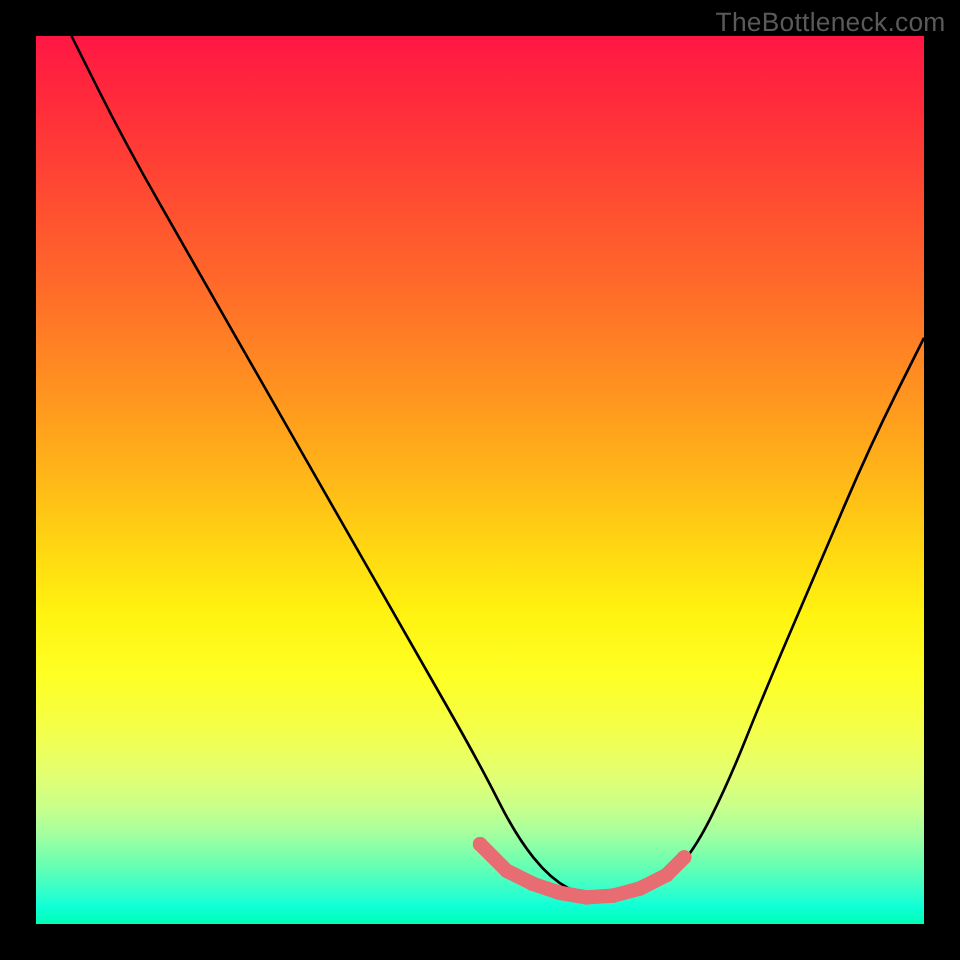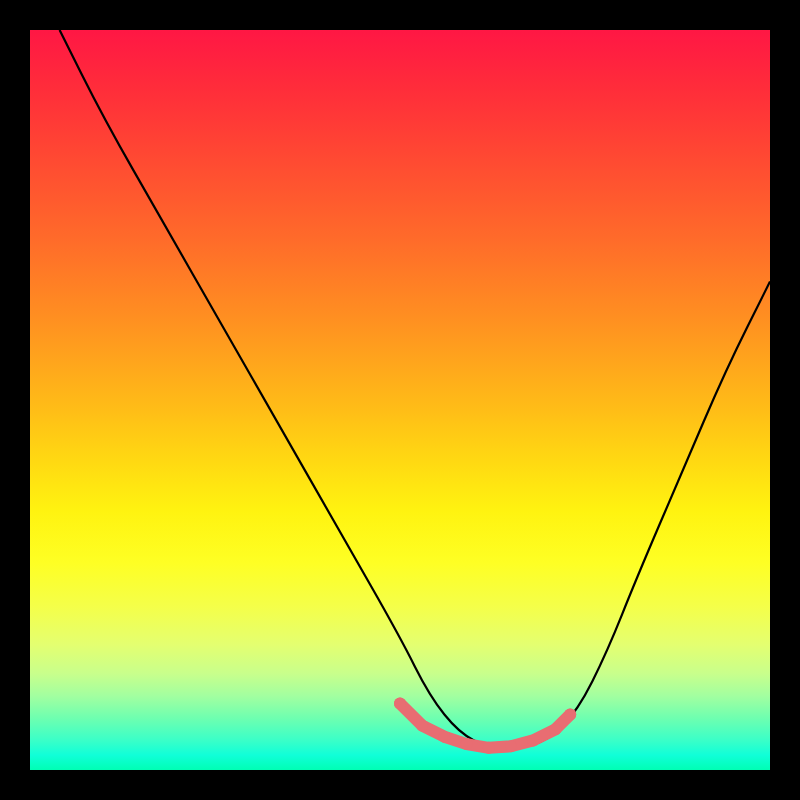--- a/index.html
+++ b/index.html
@@ -65,20 +65,21 @@
     top: 0;
     width: 100%;
     height: 100%;
     overflow: visible;
   }
 </style>
 </head>
 <body>
 
 <div class="chart-container">
+  <div class="watermark">TheBottleneck.com</div>
   <div class="plot-area">
     <div class="gradient-bg"></div>
     <svg class="curve-layer" viewBox="0 0 740 740" preserveAspectRatio="none">
       <path id="curve-path" fill="none" stroke="#000000" stroke-width="2.2" d="M 29.6 0.0 Q 29.6 0.0 51.8 44.4 Q 74.0 88.8 103.6 140.6 Q 133.2 192.4 162.8 244.2 Q 192.4 296.0 222.0 347.8 Q 251.6 399.6 281.2 451.4 Q 310.8 503.2 340.4 555.0 Q 370.0 606.8 384.8 636.4 Q 399.6 666.0 414.4 684.5 Q 429.2 703.0 444.0 710.4 Q 458.8 717.8 473.6 717.8 Q 488.4 717.8 503.2 714.1 Q 518.0 710.4 532.8 695.6 Q 547.6 680.8 562.4 651.2 Q 577.2 621.6 592.0 584.6 Q 606.8 547.6 629.0 495.8 Q 651.2 444.0 673.4 392.2 Q 695.6 340.4 717.8 296.0 T 740.0 251.6"></path>
       <g id="marker-group">
           <path d="M 370 673.4 L 392.20000000000005 695.6 L 414.40000000000003 706.7 L 436.59999999999997 714.1 L 458.8 717.8 L 481 716.32 L 503.20000000000005 710.4 L 525.4 699.3 L 540.1999999999999 684.5" fill="none" stroke="#e86d72" stroke-width="12" stroke-linecap="round" stroke-linejoin="round"></path>
           <circle cx="370.0" cy="673.4" r="6" fill="#e86d72"></circle>
           <circle cx="392.2" cy="695.6" r="6" fill="#e86d72"></circle>
           <circle cx="414.4" cy="706.7" r="6" fill="#e86d72"></circle>
           <circle cx="436.6" cy="714.1" r="6" fill="#e86d72"></circle>

